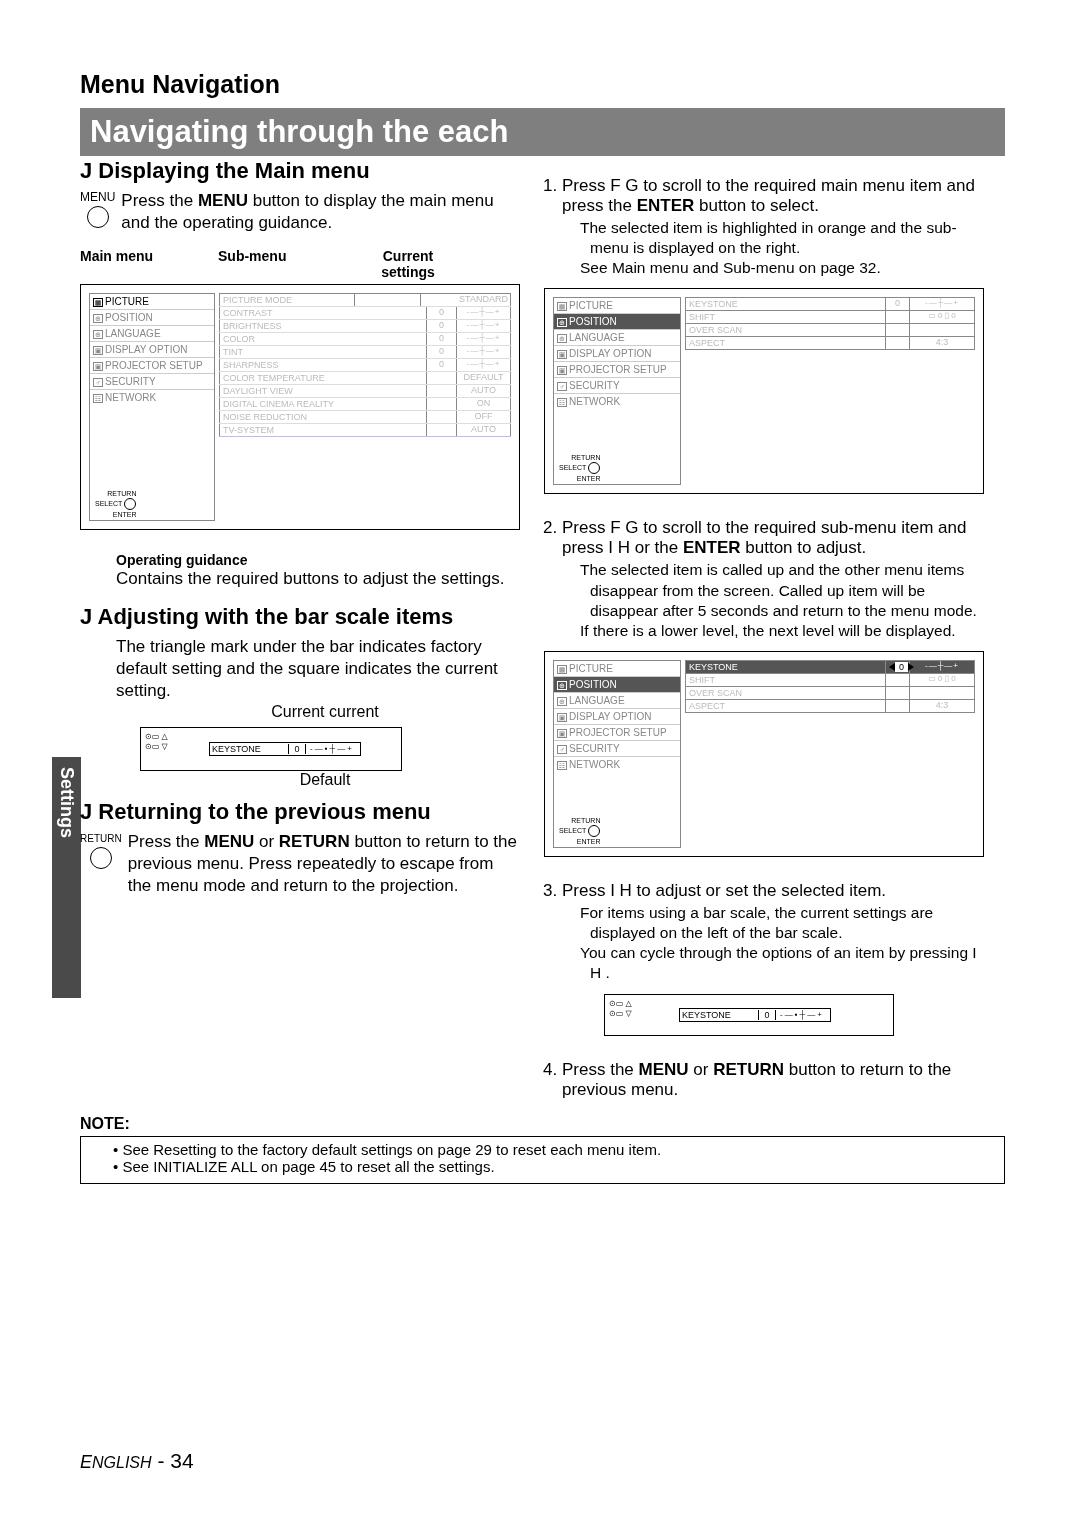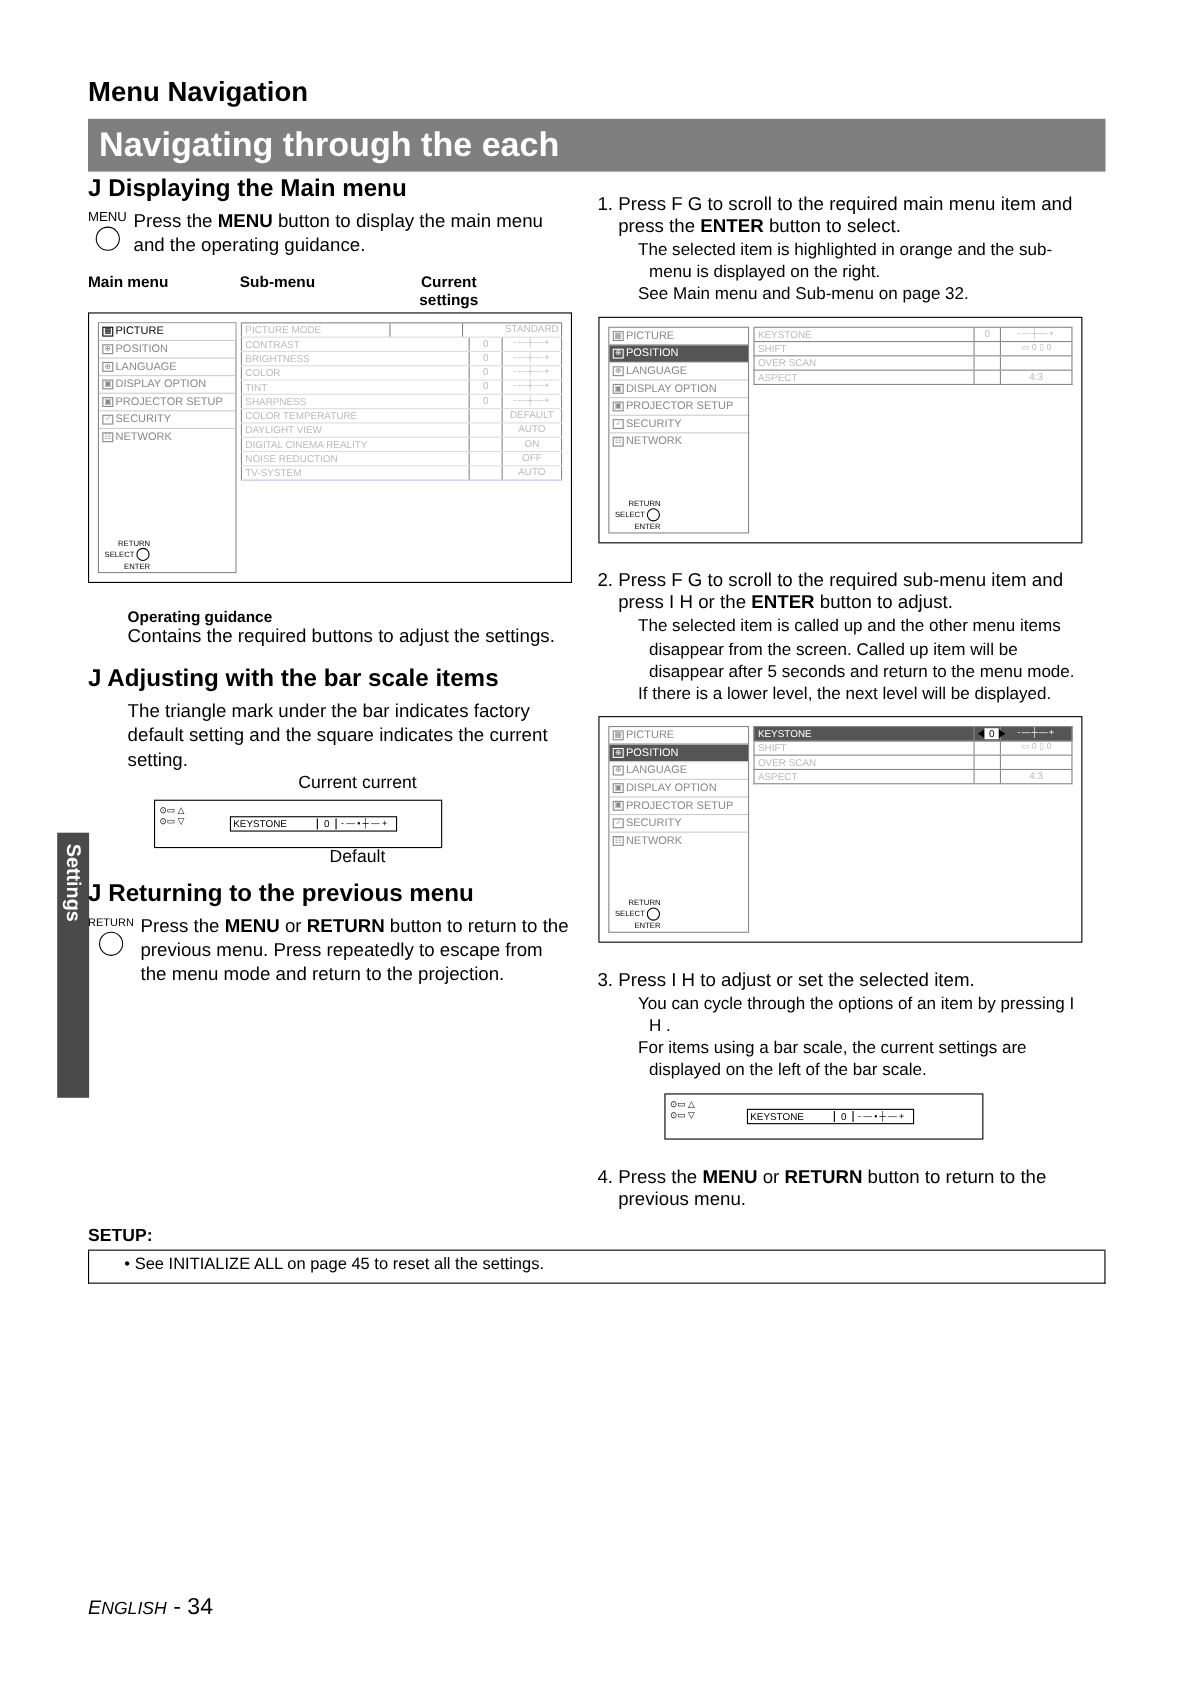--- a/index.html
+++ b/index.html
@@ -351,22 +351,22 @@
             <div>4:3</div>
           </div>
       </div>
     </div>
   </div>
 
   <ol class="numlist" start="3">
     <li>
       <span>Press I H to adjust or set the selected item.</span>
       <div class="sub-bullets">
+        <div class="b">For items using a bar scale, the current settings are displayed on the left of the bar scale.</div>
         <div class="b">You can cycle through the options of an item by pressing I H .</div>
-        <div class="b">For items using a bar scale, the current settings are displayed on the left of the bar scale.</div>
       </div>
     </li>
   </ol>
 
   <div class="keystone-small">
     <div class="kbox-left-icons">⊙▭ △<br>⊙▭ ▽</div>
     <div class="keystone-label">
       <div class="ktext">KEYSTONE</div>
       <div class="kval">0</div>
       <div class="kbar">-—▪┼—+</div>
@@ -374,21 +374,22 @@
   </div>
 
   <ol class="numlist" start="4">
     <li>
       Press the <span class="bold">MENU</span> or <span class="bold">RETURN</span> button to return to the previous menu.
     </li>
   </ol>
 </div>
 
 <div class="note-box">
-  <div class="note-heading">SETUP:</div>
+  <div class="note-heading">NOTE:</div>
   <div class="note-content">
+    <div class="bullet">• <span>See  Resetting to the factory default settings  on page 29 to reset each menu item.</span></div>
     <div class="bullet">• <span>See  INITIALIZE ALL  on page 45 to reset all the settings.</span></div>
   </div>
 </div>
 
 <div class="footer">
   <span class="eng" style="font-size:18px;">E<span style="font-size:16px;">NGLISH</span></span><span> - </span><span>34</span>
 </div>
 
 </body></html>

